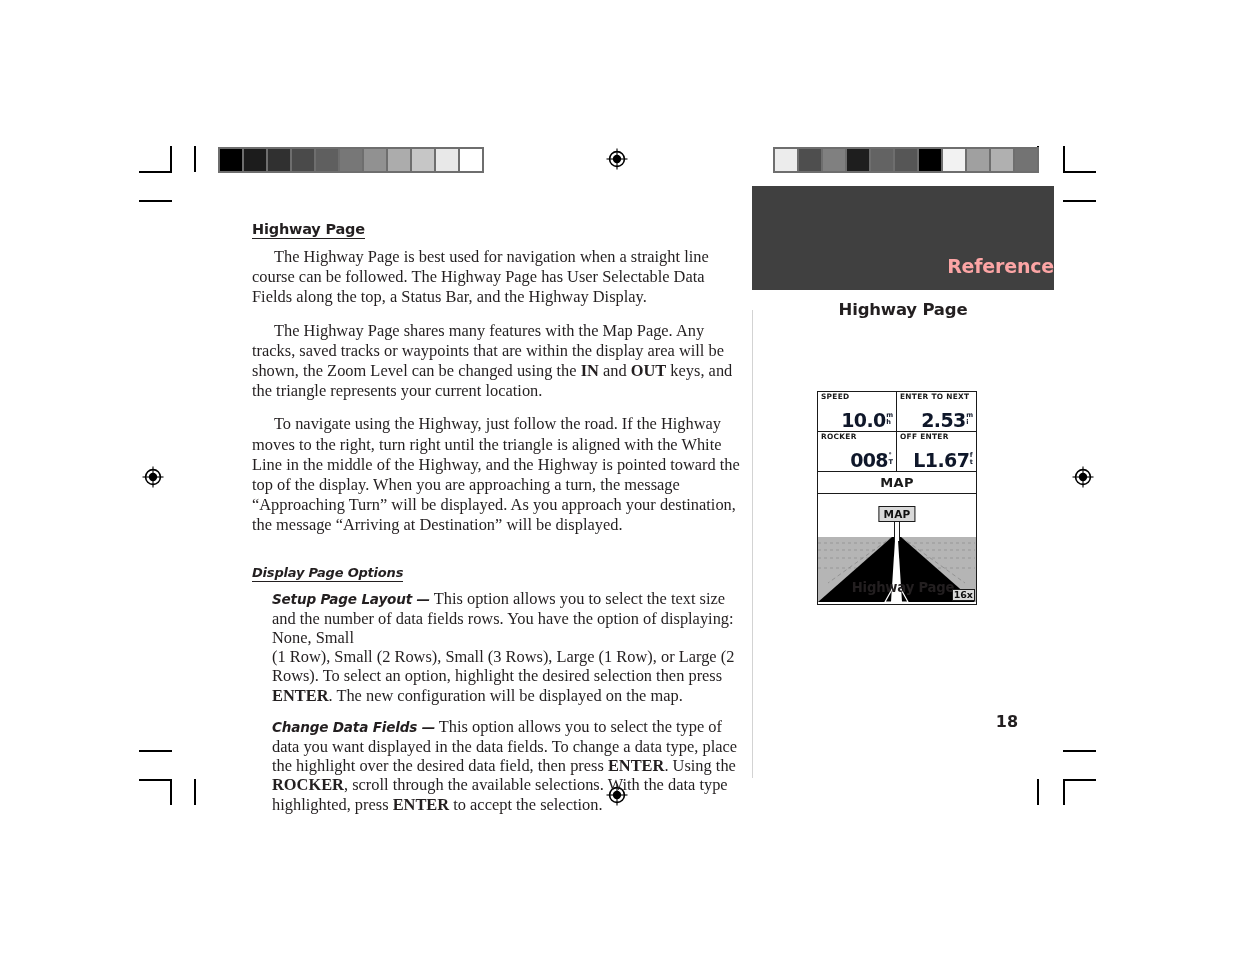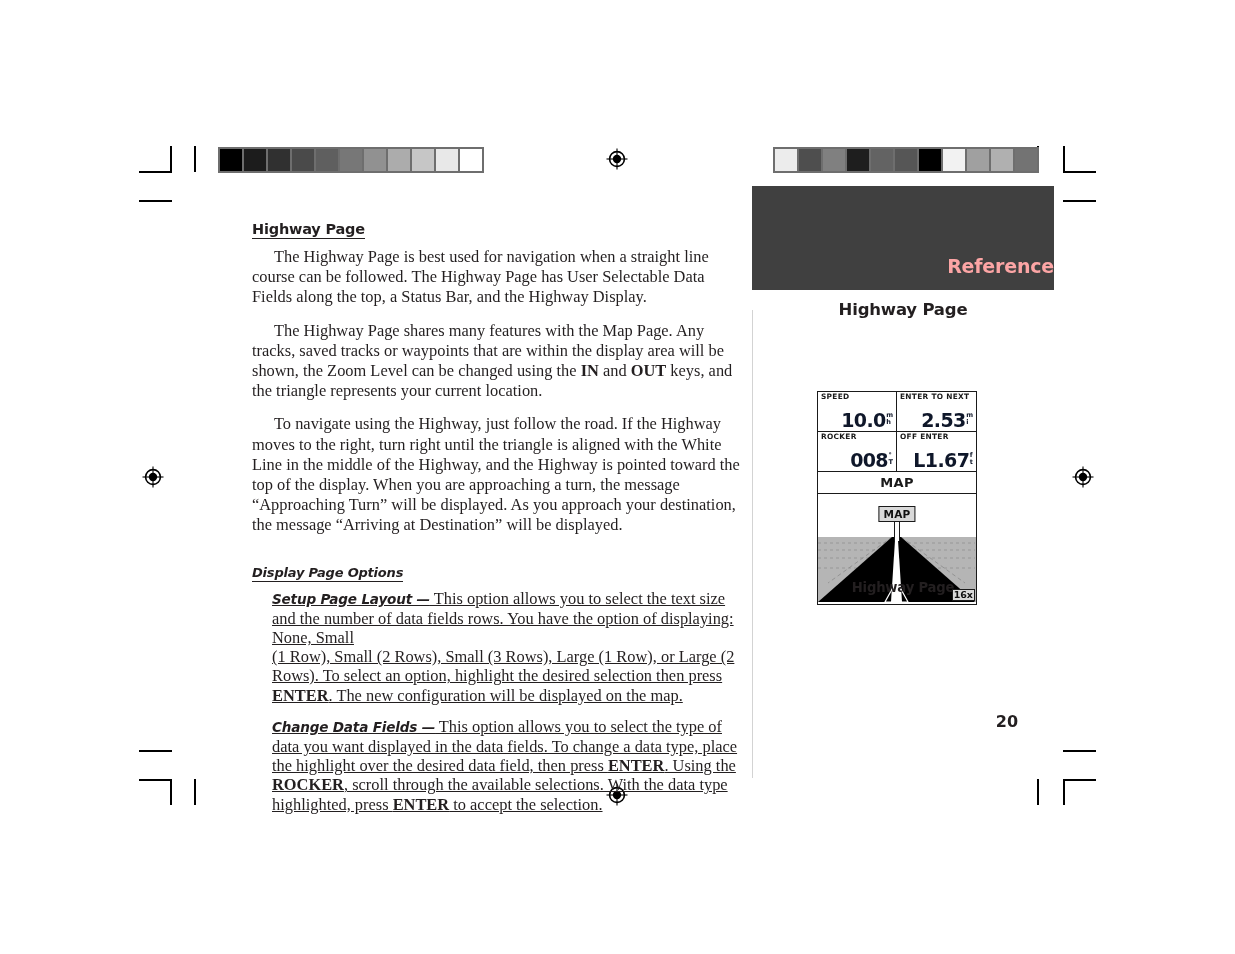--- a/index.html
+++ b/index.html
@@ -86,21 +86,20 @@
     margin: 0 0 13px 0;
     text-indent: 22px;
     text-align: left;
   }
   p.indented {
     margin: 0 0 12px 17px;
     margin-left: 20px;
     text-indent: 0;
     font-size: 16.4px;
     line-height: 19.2px;
-    text-decoration: underline;
   }
   .b { font-weight: bold; }
   .lead {
     font-family: "DejaVu Sans", sans-serif;
     font-size: 13.6px;
     font-style: italic;
     font-weight: bold;
     letter-spacing: -0.2px;
   }
 
@@ -454,13 +453,13 @@
 
     <div class="wp-post"></div>
     <div class="wp-sign">MAP</div>
 
     <div class="zoom-badge">16x</div>
 
   </div>
 </div>
 
 <div class="fig-caption">Highway Page</div>
-<div class="page-num">20</div>
+<div class="page-num">18</div>
 
 </body></html>

